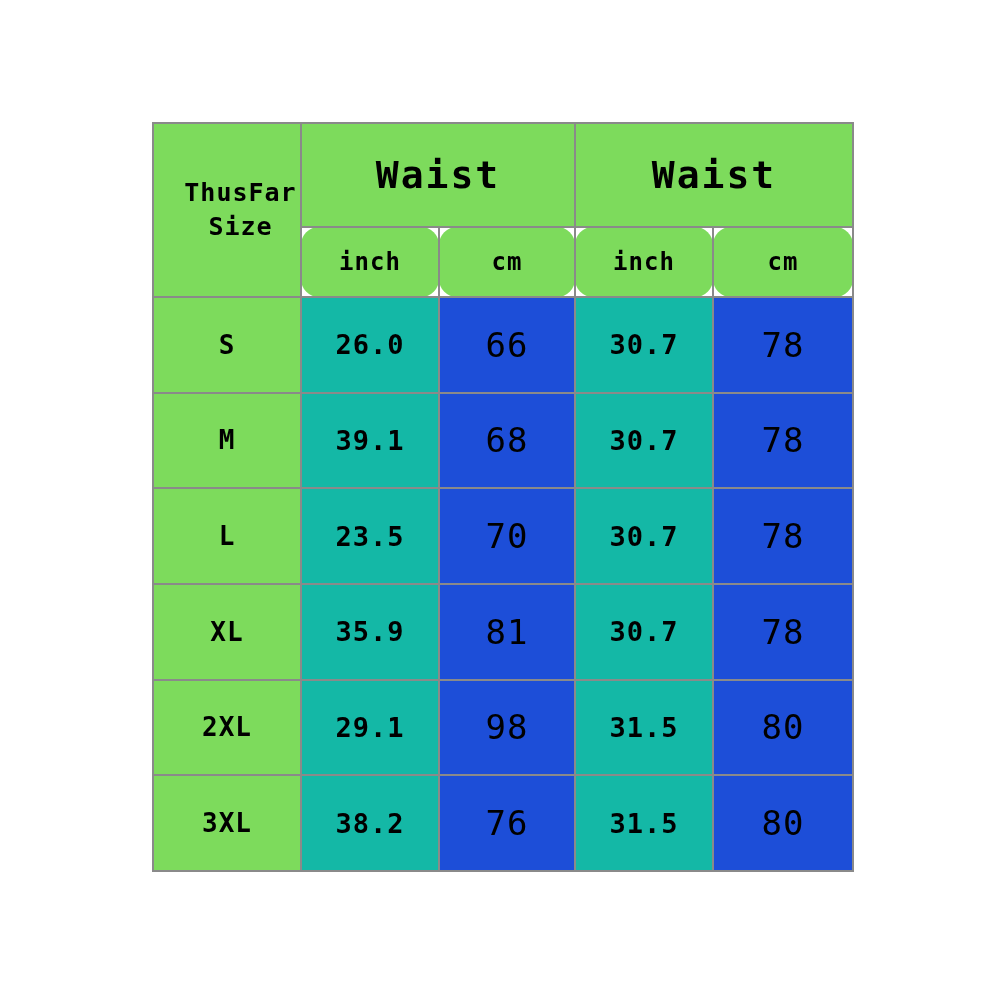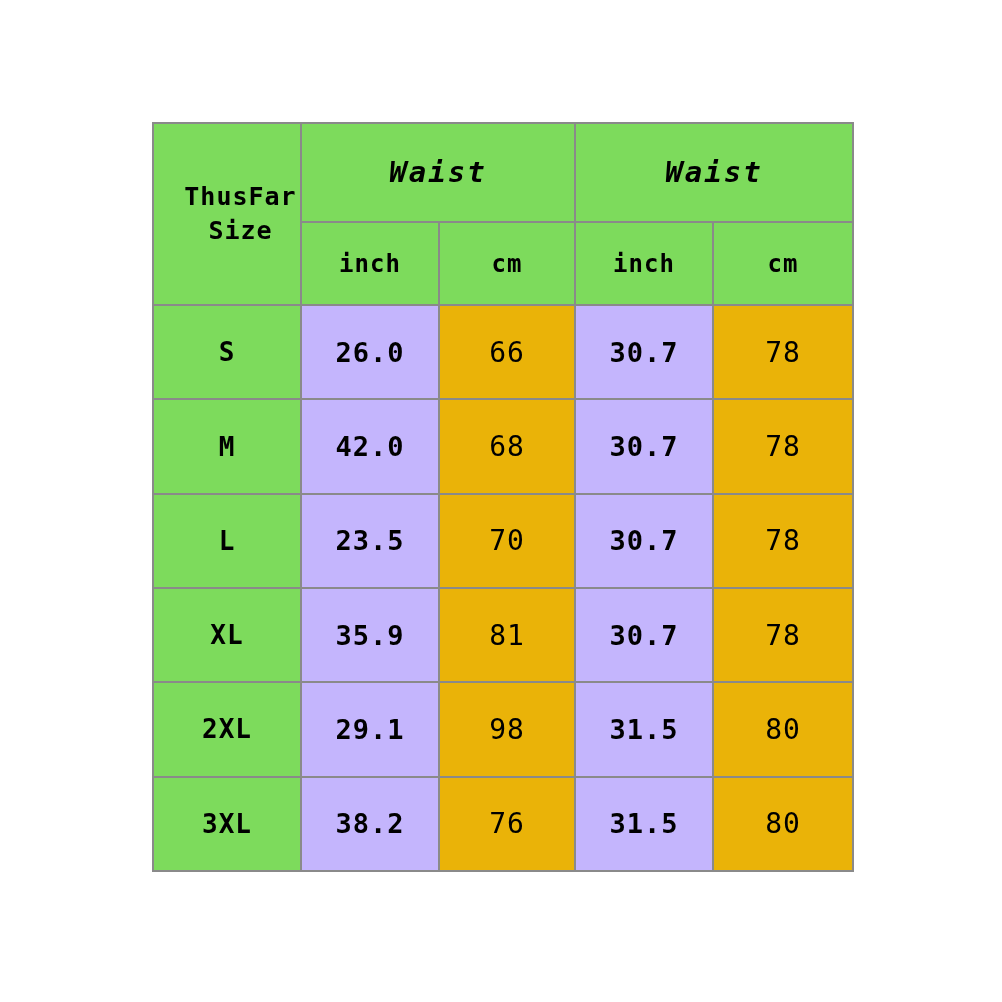--- a/index.html
+++ b/index.html
@@ -34,52 +34,52 @@
     color: #000000;
     font-family: "DejaVu Sans Mono", monospace;
   }
 
   
   td.hdr {
     background: #7ddb5c;
     font-weight: bold;
   }
   td.hdr-group {
-    font-size: 29px;
+    font-size: 38px;
     letter-spacing: 2px;
-    font-style: italic;
   }
   td.hdr-sub {
     font-size: 24px;
     letter-spacing: 1px;
+    border-radius: 18px;
   }
   td.hdr-size {
     font-size: 25px;
     line-height: 1.35;
     letter-spacing: 1px;
     padding-left: 28px;
   }
 
   
   td.size-label {
     background: #7ddb5c;
     font-weight: bold;
     font-size: 26px;
     letter-spacing: 1px;
   }
   td.val-inch {
-    background: #c4b5fd;
+    background: #14b8a6;
     font-weight: bold;
     font-size: 27px;
     letter-spacing: 1px;
   }
   td.val-cm {
-    background: #eab308;
+    background: #1d4ed8;
     font-weight: normal;
-    font-size: 28px;
+    font-size: 34px;
     letter-spacing: 1px;
   }
 
   
   col.c-size { width: 148px; }
   col.c-wi   { width: 138px; }
   col.c-wc   { width: 136px; }
   col.c-li   { width: 138px; }
   col.c-lc   { width: 140px; }
 </style>
@@ -113,21 +113,21 @@
 
       <tr>
         <td class="size-label">S</td>
         <td class="val-inch">26.0</td>
         <td class="val-cm">66</td>
         <td class="val-inch">30.7</td>
         <td class="val-cm">78</td>
       </tr>
       <tr>
         <td class="size-label">M</td>
-        <td class="val-inch">42.0</td>
+        <td class="val-inch">39.1</td>
         <td class="val-cm">68</td>
         <td class="val-inch">30.7</td>
         <td class="val-cm">78</td>
       </tr>
       <tr>
         <td class="size-label">L</td>
         <td class="val-inch">23.5</td>
         <td class="val-cm">70</td>
         <td class="val-inch">30.7</td>
         <td class="val-cm">78</td>

